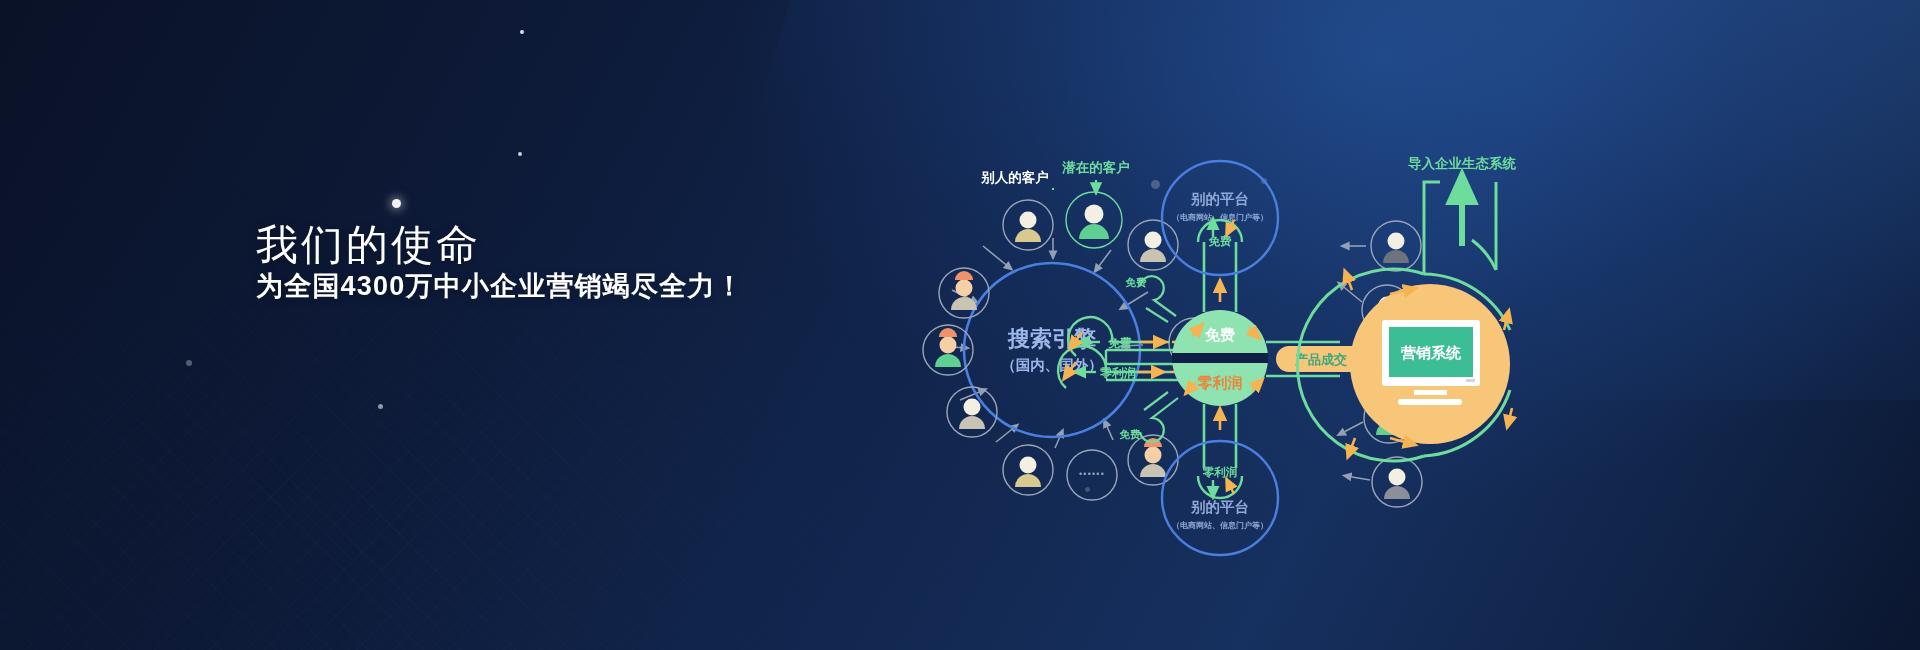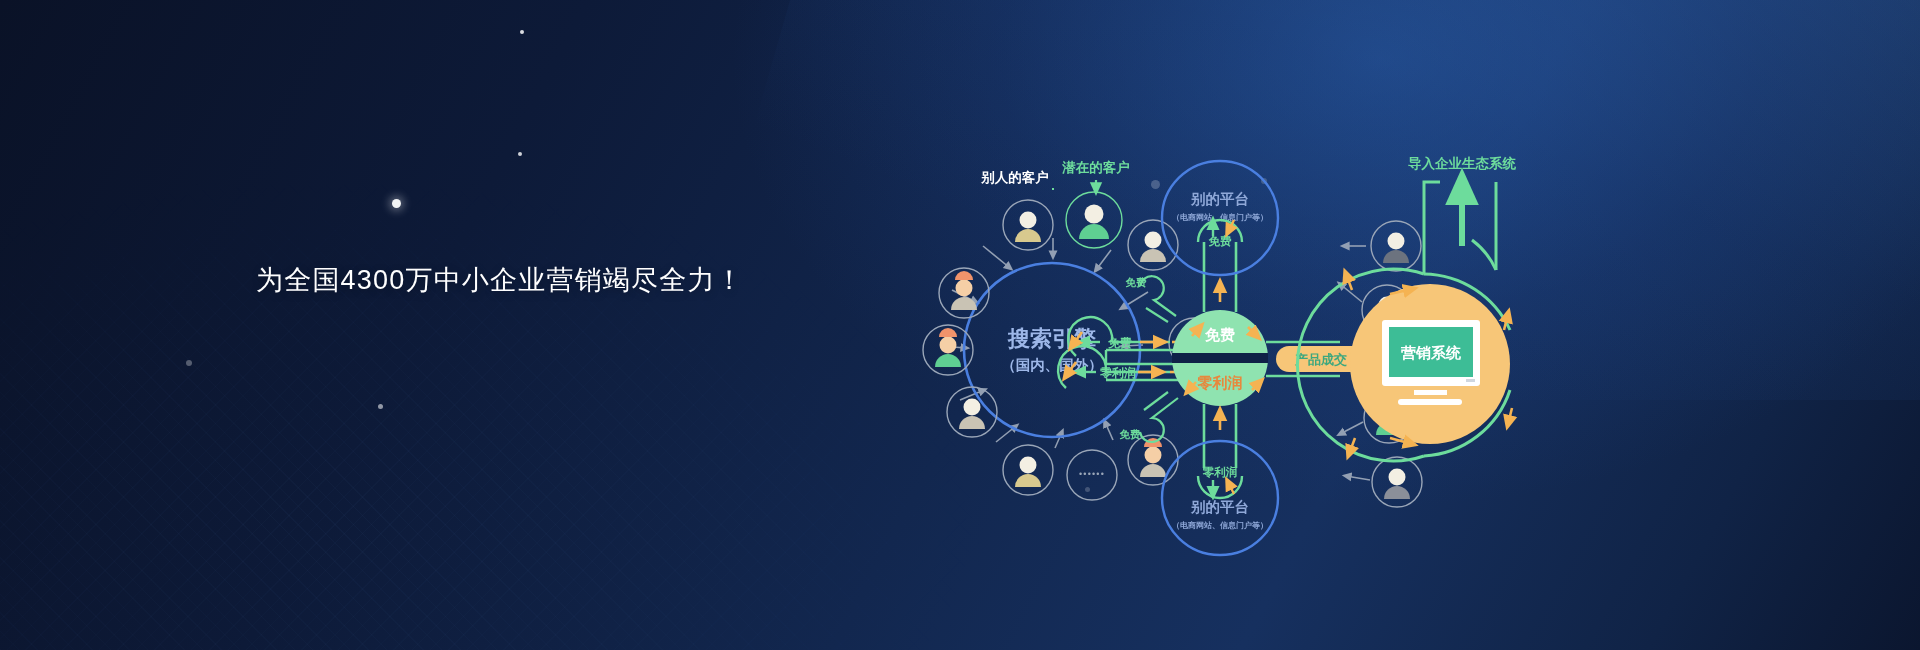--- a/index.html
+++ b/index.html
@@ -31,22 +31,22 @@
   }
   .dot { position: absolute; border-radius: 50%; background: #ffffff; pointer-events: none; }
 
   
   #copy { position: absolute; left: 256px; top: 222px; }
   #headline {
     font-size: 42px; color: #ffffff; letter-spacing: 3px; font-weight: 400;
     line-height: 1.1; text-shadow: 0 2px 10px rgba(0,0,0,.35);
   }
   #subhead {
-    margin-top: 40px; font-size: 27px; color: #ffffff; letter-spacing: 1.2px;
-    font-weight: 400; text-shadow: 0 2px 8px rgba(0,0,0,.3);
+    font-size: 27px; color: #ffffff; letter-spacing: 1.2px;
+    font-weight: 700; text-shadow: 0 2px 8px rgba(0,0,0,.3);
   }
 
   
   #diagram { position: absolute; left: 900px; top: 150px; width: 640px; height: 370px; }
   #diagram svg { display: block; width: 640px; height: 370px; overflow: visible; }
   .cn { font-family: "Liberation Sans", "DejaVu Sans", sans-serif; }
 </style>
 </head>
 <body>
 
@@ -57,20 +57,21 @@
   <div class="dot" style="left:520px;  top:30px;  width:4px;  height:4px;  opacity:.85;"></div>
   <div class="dot" style="left:518px;  top:152px; width:4px;  height:4px;  opacity:.8;"></div>
   <div class="dot" style="left:392px;  top:199px; width:9px;  height:9px;  opacity:.95; box-shadow:0 0 9px 3px rgba(255,255,255,.35);"></div>
   <div class="dot" style="left:186px;  top:360px; width:6px;  height:6px;  opacity:.30;"></div>
   <div class="dot" style="left:378px;  top:404px; width:5px;  height:5px;  opacity:.55;"></div>
   <div class="dot" style="left:1151px; top:180px; width:9px;  height:9px;  opacity:.22;"></div>
   <div class="dot" style="left:1261px; top:178px; width:6px;  height:6px;  opacity:.18;"></div>
   <div class="dot" style="left:1085px; top:487px; width:5px;  height:5px;  opacity:.20;"></div>
 
   <div id="copy">
+    <div id="headline">我们的使命</div>
     <div id="subhead">为全国4300万中小企业营销竭尽全力！</div>
   </div>
 
   <div id="diagram">
     <svg viewBox="0 0 640 370" xmlns="http://www.w3.org/2000/svg">
       <defs>
         <marker id="ag" markerWidth="7" markerHeight="7" refX="3.5" refY="3.5" orient="auto">
           <path d="M0,0.7 L6.2,3.5 L0,6.3 Z" fill="#6ddc9c"></path>
         </marker>
         <marker id="ao" markerWidth="7" markerHeight="7" refX="3.5" refY="3.5" orient="auto">

